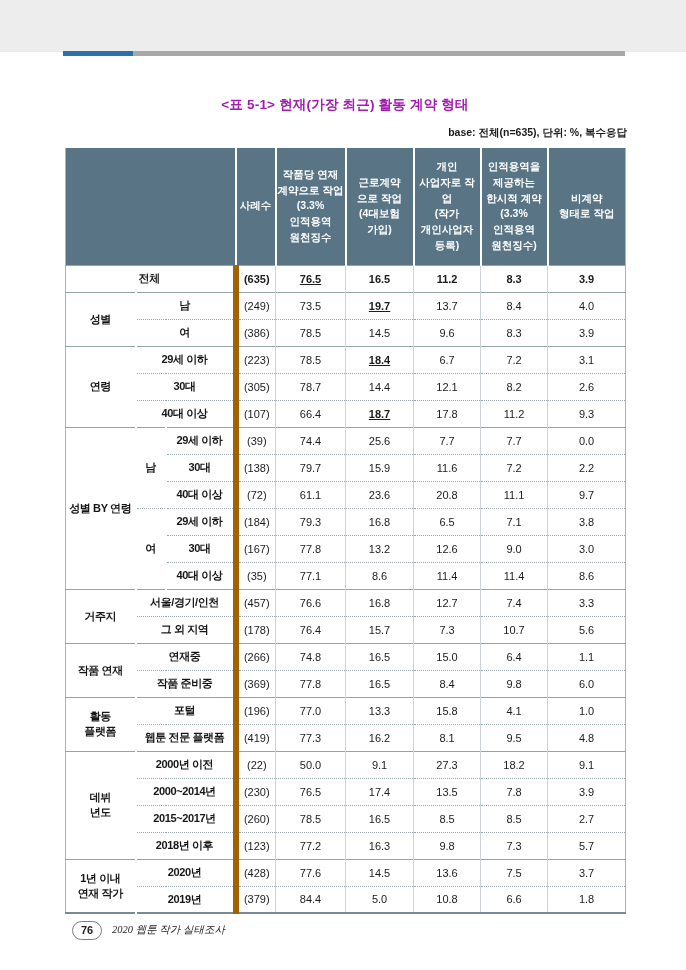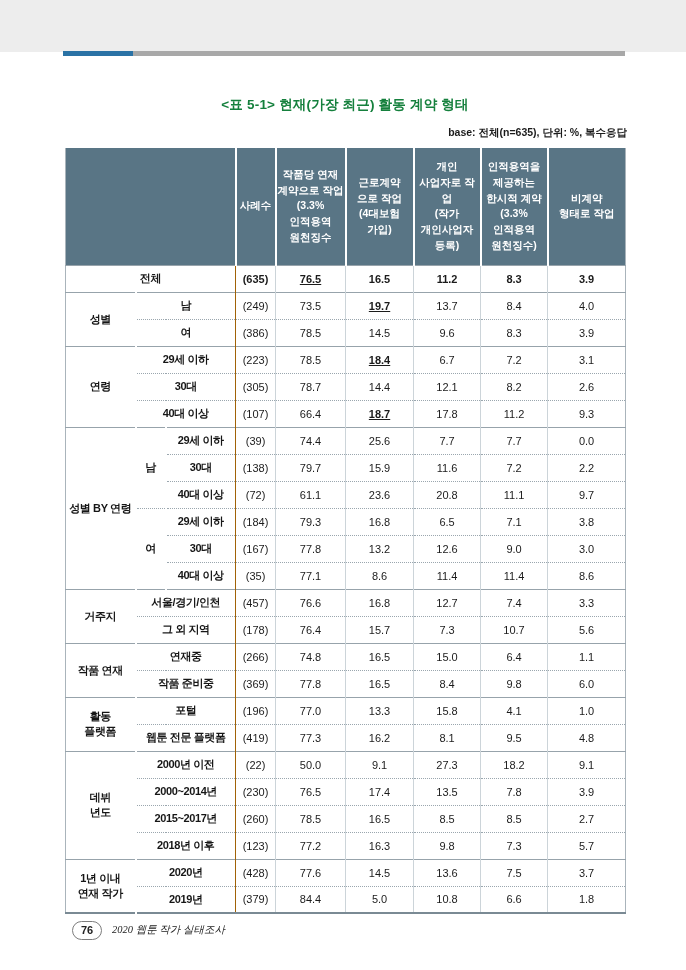--- a/index.html
+++ b/index.html
@@ -7,21 +7,21 @@
     width:686px; height:970px; position:relative; background:#ffffff;
     font-family:"Liberation Sans","DejaVu Sans",sans-serif; color:#1b1b1b;
     overflow:hidden;
   }
   .top-strip { position:absolute; top:0; left:0; width:686px; height:52px; background:#ededed; }
   .accent-bar { position:absolute; top:51px; left:63px; width:562px; height:5px; background:var(--accent-gray,#a8a8a8); }
   .accent-bar .blue-seg { position:absolute; left:0; top:0; width:70px; height:5px; background:var(--accent-blue,#2a72a5); }
 
   .title {
     position:absolute; top:96px; left:65px; width:560px; text-align:center;
-    font-size:13.5px; font-weight:bold; color:#15803d; letter-spacing:0.2px;
+    font-size:13.5px; font-weight:bold; color:#a21caf; letter-spacing:0.2px;
   }
   .base-note {
     position:absolute; top:126px; left:67px; width:560px; text-align:right;
     font-size:10.5px; font-weight:600; color:#1b1b1b;
   }
 
   table#tbl {
     position:absolute; top:148px; left:65px; width:560px;
     border-collapse:collapse; table-layout:fixed;
     border-left:1px solid #aab4bb; border-right:1px solid #aab4bb;
@@ -35,21 +35,21 @@
     font-size:10.5px; line-height:1.5; white-space:pre-line; text-align:center;
     vertical-align:middle; padding:0 1px; border-left:2px solid #ffffff;
   }
   #tbl th:first-child { border-left:none; }
 
   #tbl td {
     text-align:center; vertical-align:middle; font-size:11px; padding:0;
     background:#ffffff;
   }
   td.num  { border-left:1px solid #ccd4d9; }
-  td.ncell{ border-left:1px solid #a16207; font-size:10.5px; }
+  td.ncell{ border-left:6px solid #a16207; font-size:10.5px; }
   td.glbl, td.slbl, td.lbl {
     background:var(--label-bg,#dfe6ea); font-weight:bold; font-size:10.5px;
     white-space:pre-line; letter-spacing:-0.4px; color:#161616;
   }
   td.slbl, td.lbl { border-left:2px solid #ffffff; }
 
   tr.total-row td {
     background:var(--total-row-bg,#f1f1f1); font-weight:bold;
     border-top:2px solid #ffffff;
   }

